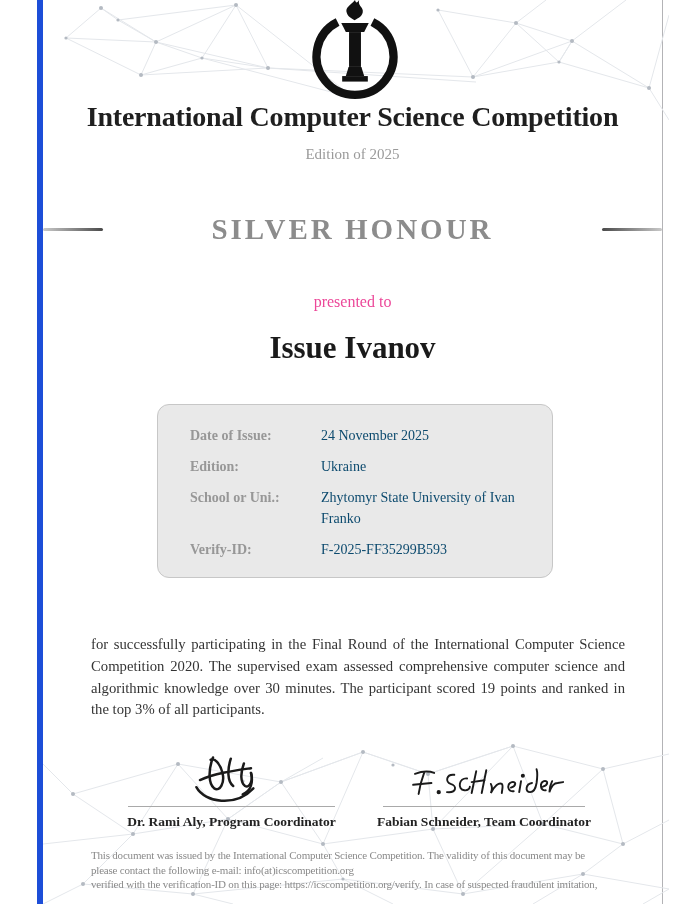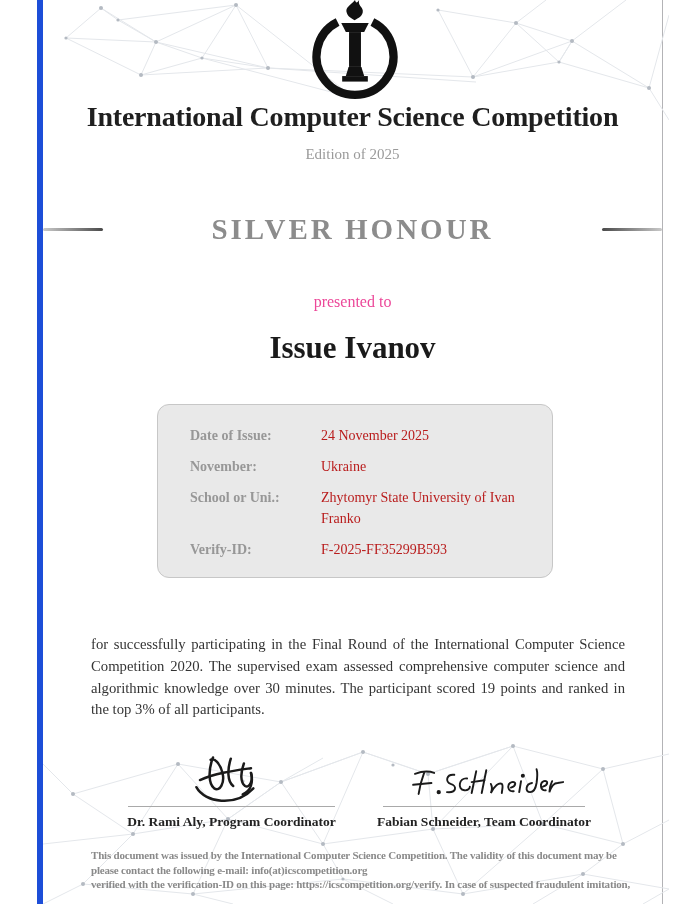--- a/index.html
+++ b/index.html
@@ -51,21 +51,21 @@
     position:absolute; left:114px; top:404px; width:396px; height:174px;
     background:#e9e9e9; border:1px solid #c7c7c7; border-radius:12px;
     padding:20px 20px 18px 32px;
     display:grid; grid-template-columns:131px 1fr; row-gap:10px; column-gap:0;
     align-content:start;
   }
   .detail-label {
     font-size:14px; font-weight:700; color:#979797; line-height:21px;
   }
   .detail-value {
-    font-size:14px; color:#b91c1c; line-height:21px; max-width:228px;
+    font-size:14px; color:#0c4a6e; line-height:21px; max-width:228px;
   }
 
   .body-text {
     position:absolute; left:48px; top:634px; width:534px;
     font-size:14.7px; line-height:21.8px; color:#343434; text-align:justify;
   }
 
   .sig-block { position:absolute; top:748px; display:flex; flex-direction:column; align-items:center; }
   .sig-block.left  { left:85px;  width:207px; }
   .sig-block.right { left:340px; width:202px; }
@@ -73,21 +73,21 @@
   .sig-line { width:100%; border-top:1px solid #a9a9a9; margin-top:1px; }
   .sig-label {
     margin-top:7px; font-size:13.5px; font-weight:700; color:#222222;
     text-align:center; white-space:nowrap;
   }
 
   .footer {
     position:absolute; left:48px; top:848px; width:560px;
     font-size:11px; line-height:14.6px; color:#8a8a8a; letter-spacing:-0.2px;
   }
-  .footer div { white-space:nowrap;font-weight:bold; }
+  .footer div { white-space:nowrap; }
 </style>
 </head>
 <body>
 
 <div class="page">
 
   <svg class="pattern top" width="626" height="210" viewBox="37 0 626 210">
     <g stroke="#e4e7eb" stroke-width="1" fill="none">
       <path d="M95,8 L150,42 L230,5 L262,68 L150,42 M95,8 L112,20 L230,5 M112,20 L150,42 M60,38 L150,42 M60,38 L135,75 L150,42 M135,75 L196,58 L262,68 M150,42 L196,58 M230,5 L196,58 M95,8 L60,38 M135,75 L262,68"></path>
       <path d="M230,5 L348,98 M262,68 L470,82 M196,58 L348,98"></path>
@@ -160,21 +160,21 @@
       <span class="award-text">SILVER HONOUR</span>
       <span class="award-dash right"></span>
     </div>
 
     <div class="presented">presented to</div>
     <div class="recipient">Issue Ivanov</div>
 
     <div class="details-box">
       <div class="detail-label">Date of Issue:</div>
       <div class="detail-value">24 November 2025</div>
-      <div class="detail-label">November:</div>
+      <div class="detail-label">Edition:</div>
       <div class="detail-value">Ukraine</div>
       <div class="detail-label">School or Uni.:</div>
       <div class="detail-value">Zhytomyr State University of Ivan Franko</div>
       <div class="detail-label">Verify-ID:</div>
       <div class="detail-value">F-2025-FF35299B593</div>
     </div>
 
     <p class="body-text">for successfully participating in the Final Round of the International Computer Science Competition 2020. The supervised exam assessed comprehensive computer science and algorithmic knowledge over 30 minutes. The participant scored 19 points and ranked in the top 3% of all participants.</p>
 
     <div class="sig-block left">

